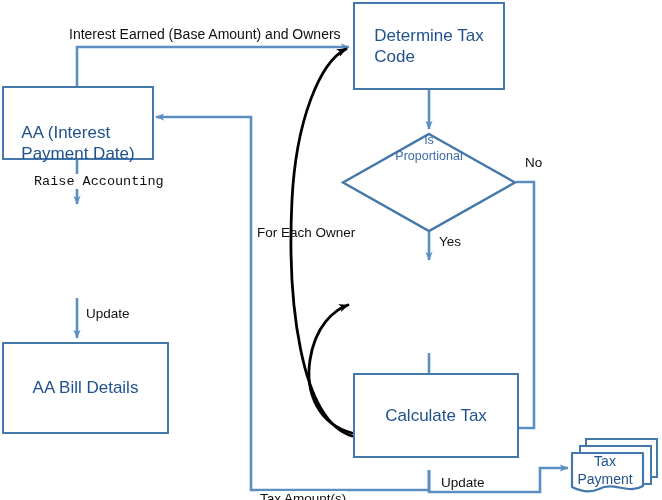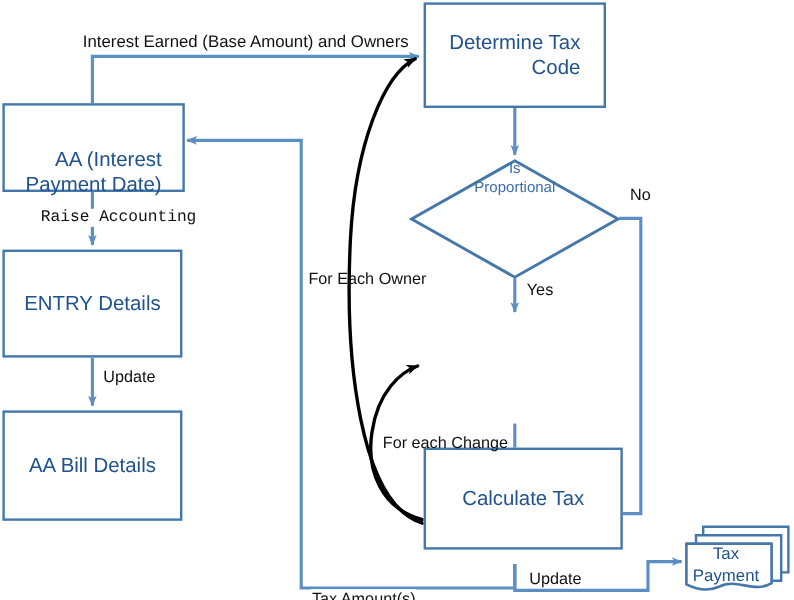--- a/index.html
+++ b/index.html
@@ -21,21 +21,21 @@
     pointer-events:none;
   }
   .node{
     position:absolute;
     box-sizing:border-box;
     border:2px solid #4477AA;
     background:#ffffff;
     display:flex;
     align-items:center;
     justify-content:center;
-    text-align:right;
+    text-align:left;
     color:#20538D;
     font-size:17px;
     line-height:1.25;
     z-index:3;
   }
   .node .txt{display:block;padding:0 6px;}
   .diamond{
     position:absolute;
     z-index:3;
     display:flex;
@@ -119,25 +119,22 @@
 
       <path d="M352,433 C318,424 305,392 310,360 C315,326 334,310 348,305" marker-end="url(#arrBlack)"></path>
     </g>
   </svg>
 
   <div class="node" style="left:2px;top:86px;width:152px;height:74px;">
     <span class="txt" style="white-space:pre-line;margin-top:40px;">AA (Interest
 Payment Date)</span>
   </div>
 
-  <div class="node" style="left:2px;top:208px;width:150px;height:90px;">
-    <span class="txt">ENTRY Details</span>
-  </div>
 
-  <div class="node" style="left:2px;top:342px;width:150px;height:92px;">
+  <div class="node" style="left:2px;top:342px;width:167px;height:92px;">
     <span class="txt">AA Bill Details</span>
   </div>
 
   <div class="node" style="left:353px;top:2px;width:152px;height:88px;">
     <span class="txt" style="white-space:pre-line;">Determine Tax
 Code</span>
   </div>
 
   <div class="diamond" style="left:341px;top:132px;width:176px;height:101px;">
     <svg width="176" height="101" viewBox="0 0 176 101">
@@ -167,19 +164,18 @@
   <div class="elabel" style="left:33px;top:174px;font-family:Liberation Mono, monospace;">Raise Accounting</div>
 
   <div class="elabel" style="left:85px;top:306px;">Update</div>
 
   <div class="elabel" style="left:256px;top:225px;background:transparent;">For Each Owner</div>
 
   <div class="elabel" style="left:524px;top:155px;">No</div>
 
   <div class="elabel" style="left:438px;top:234px;">Yes</div>
 
-  <div class="elabel" style="left:318px;top:361px;background:transparent;">For each Change</div>
 
   <div class="elabel" style="left:259px;top:491px;">Tax Amount(s)</div>
 
   <div class="elabel" style="left:440px;top:475px;">Update</div>
 
 </div>
 
 </body></html>

